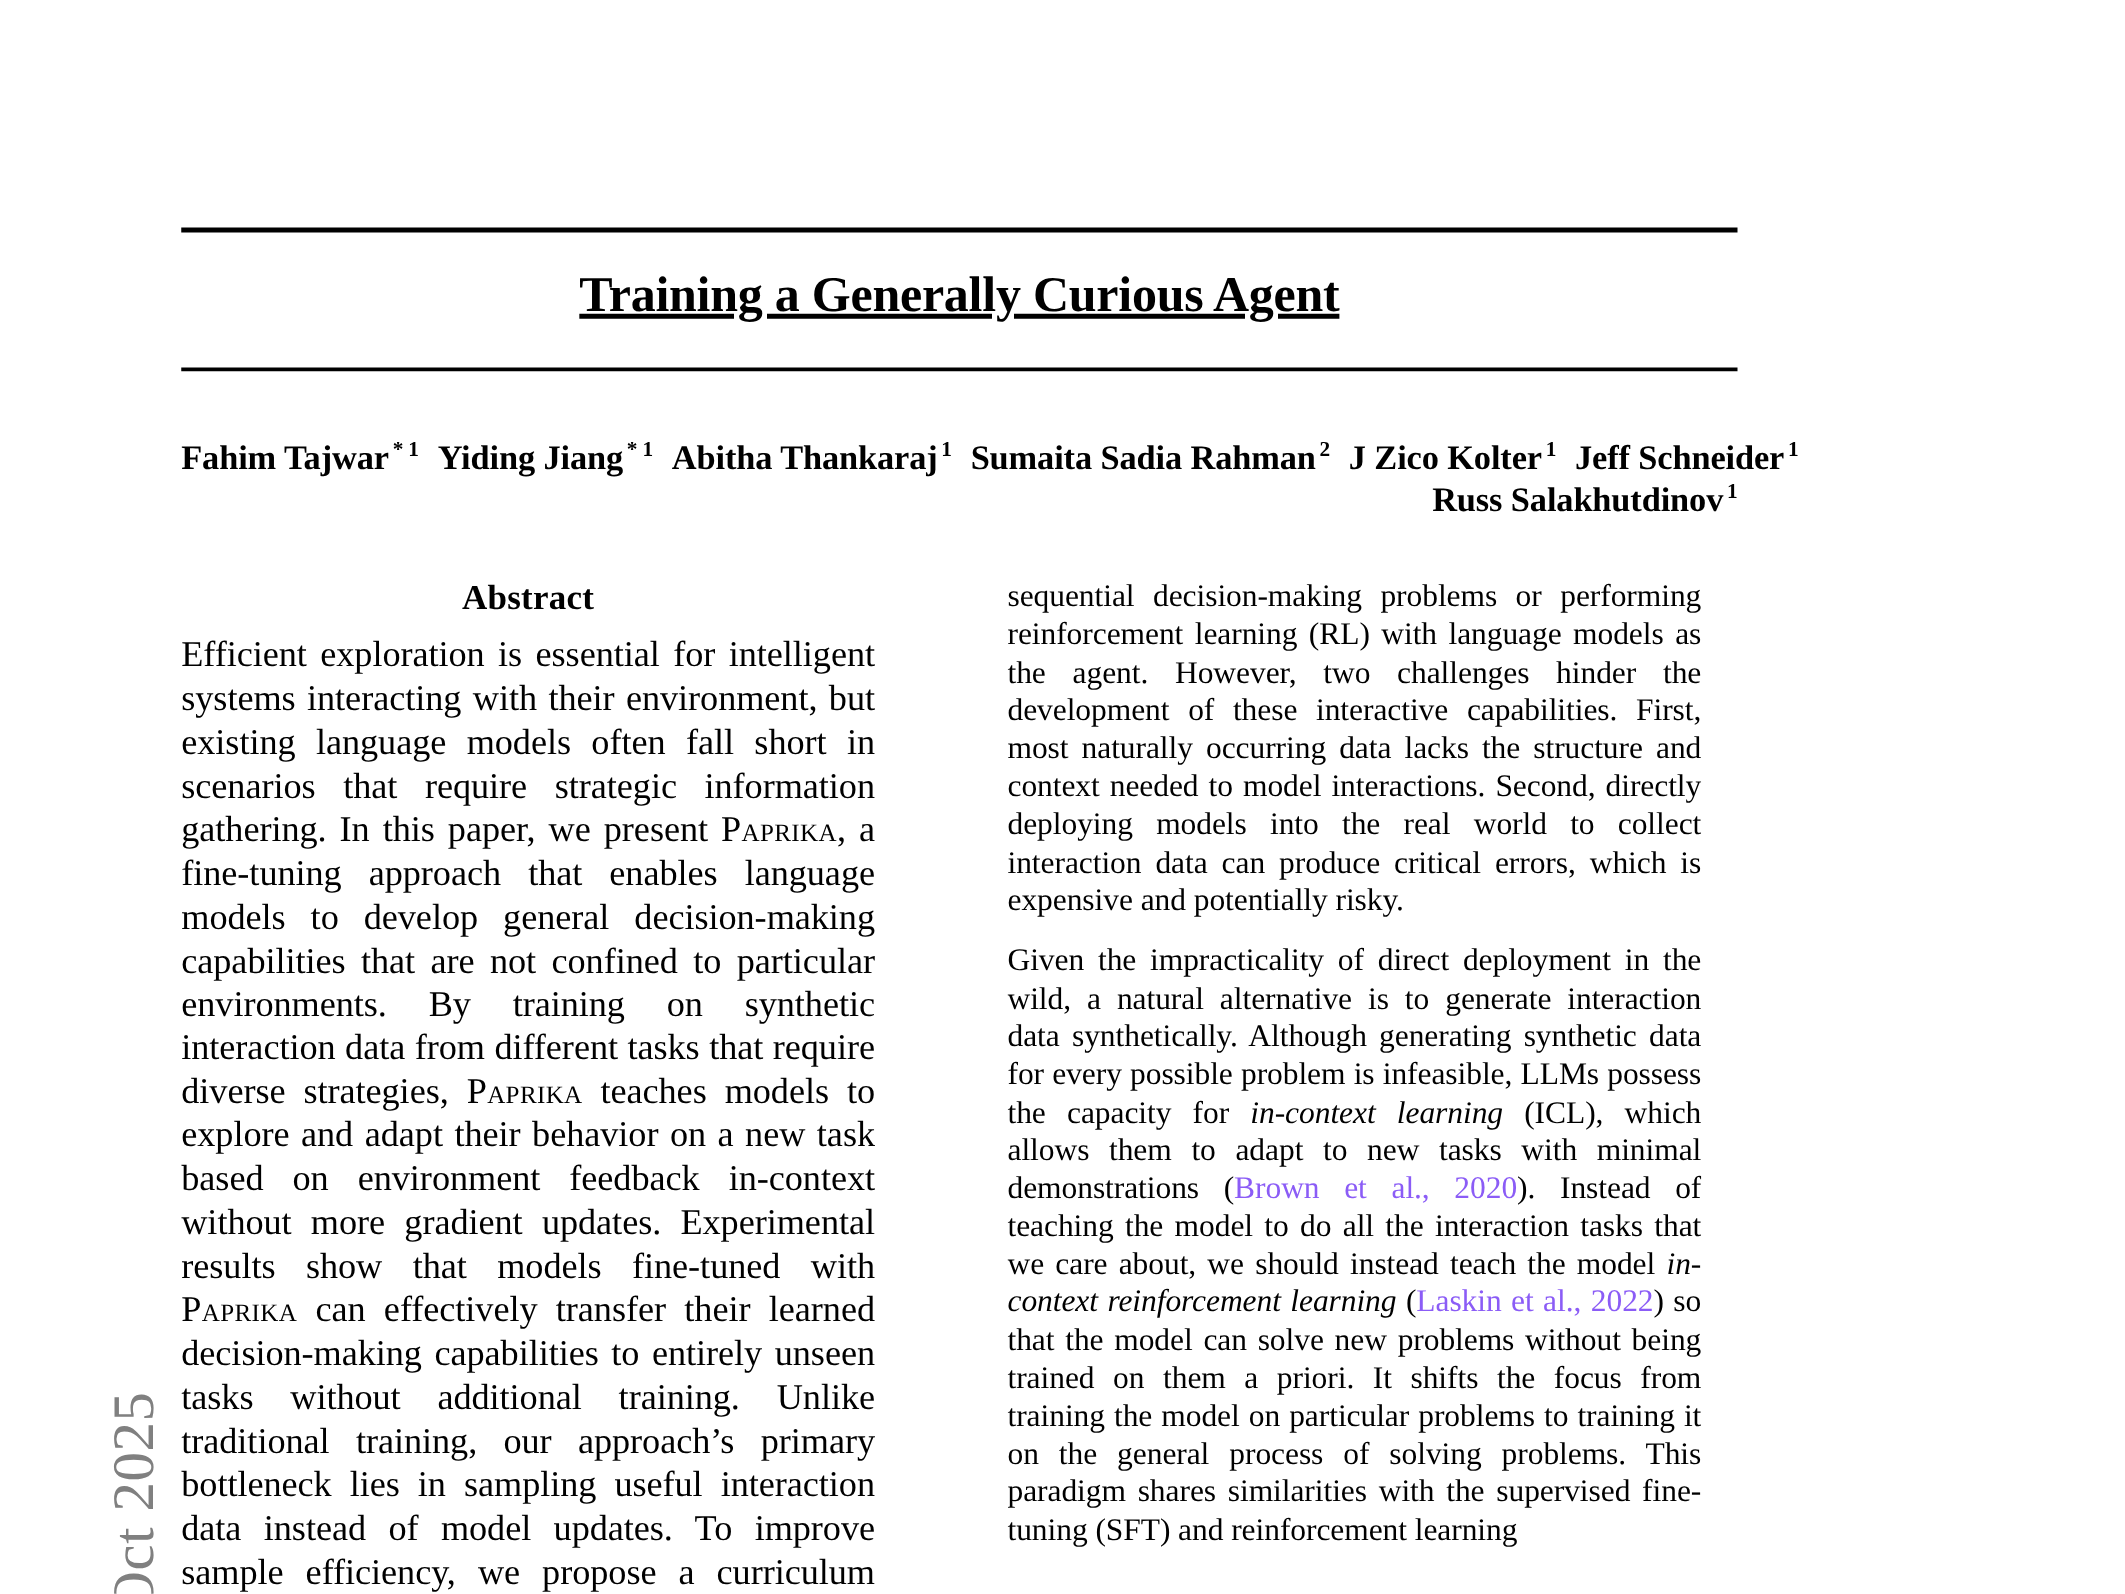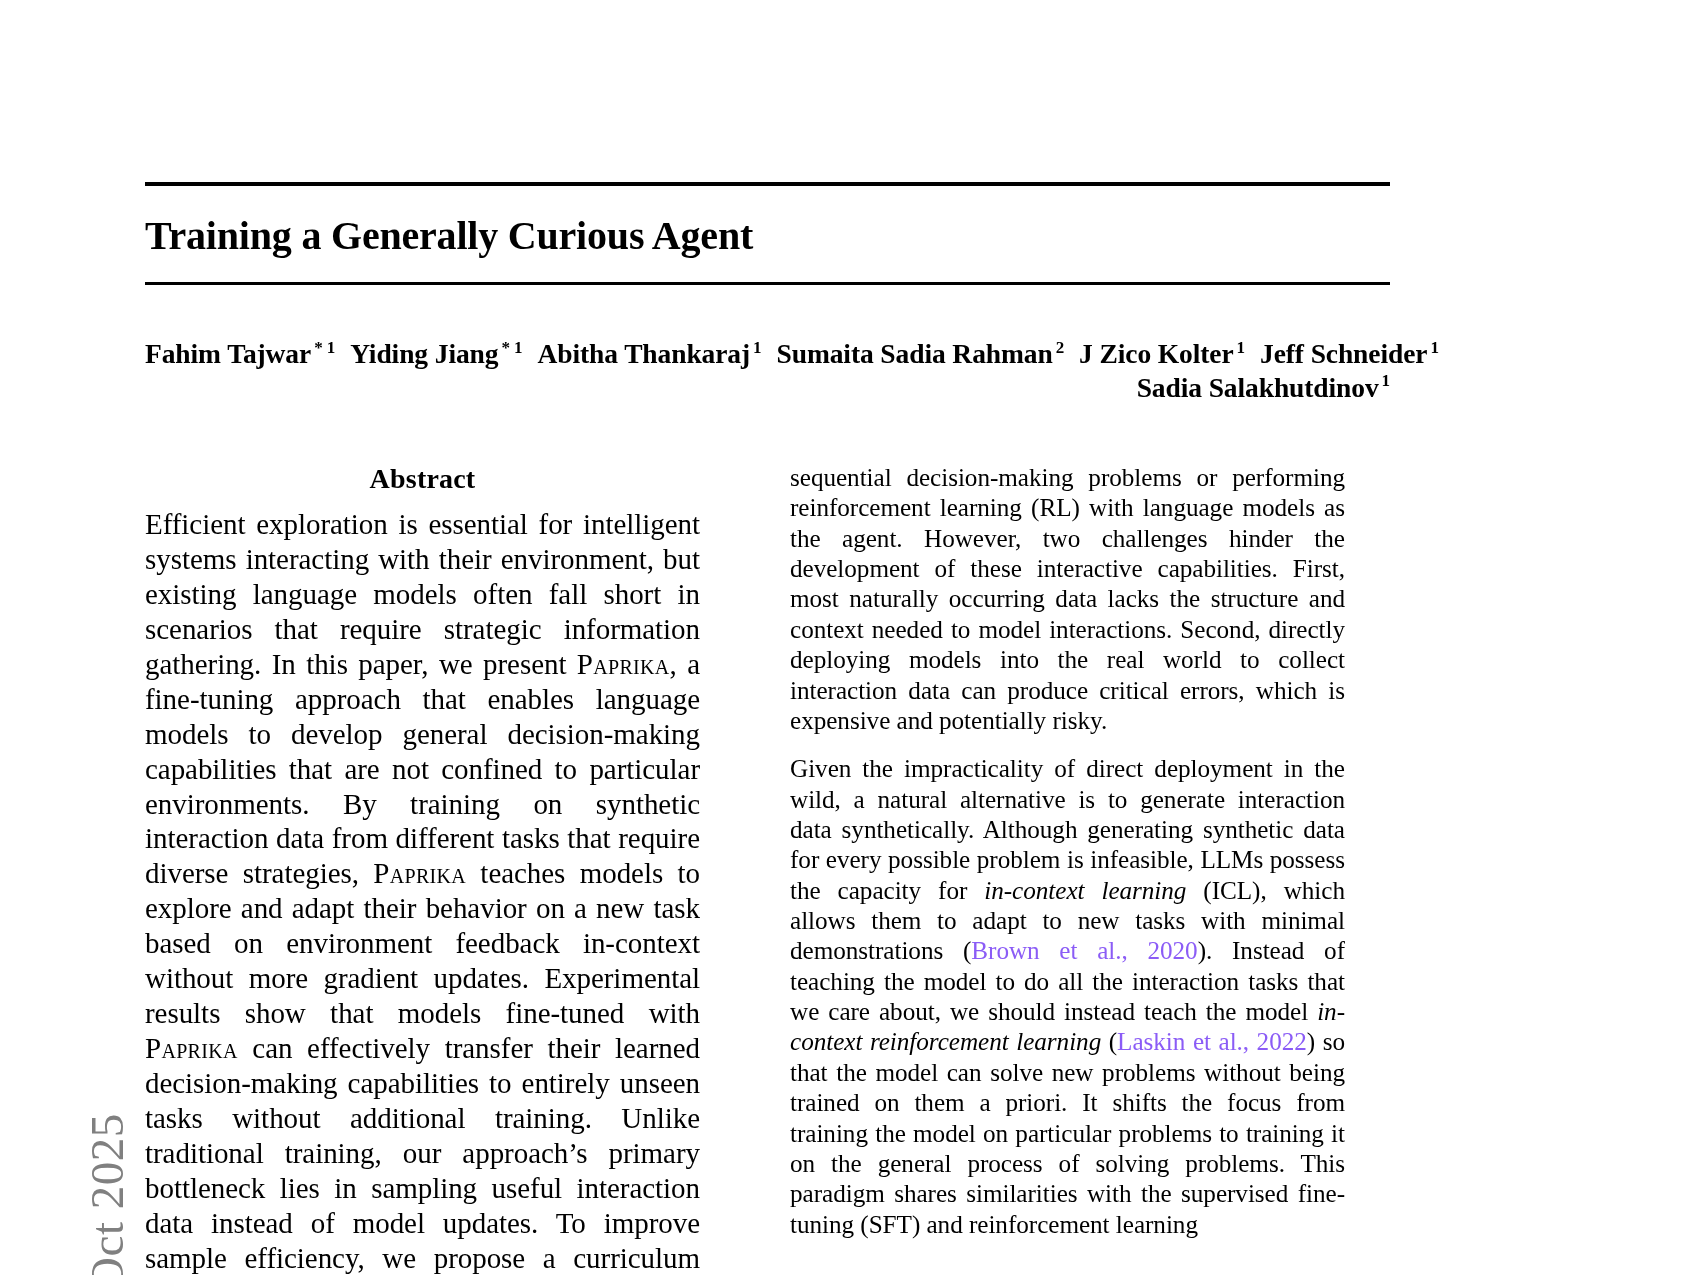--- a/index.html
+++ b/index.html
@@ -52,22 +52,24 @@
 
   .rule {
     width: 100%;
     height: 4px;
     background: #000000;
   }
   .rule-top { margin-top: 182px; }
   .rule-bottom { margin-top: 0px; height: 3px; }
 
   .title-block {
+    text-align: center;
     padding-top: 28px;
-    padding-bottom: 24px;
+    padding-bottom: 36px;
+    text-decoration: underline;
   }
   .paper-title {
     font-family: "Liberation Serif", "DejaVu Serif", serif;
     font-weight: bold;
     font-size: 40px;
     letter-spacing: -0.2px;
     line-height: 1.1;
     margin: 0;
   }
 
@@ -94,21 +96,21 @@
   .authors-row2 { display: block; }
 
   
   .columns {
     position: absolute;
     top: 463px;
     left: 0;
     width: 1245px;
     height: 812px;
     display: flex;
-    gap: 0px;
+    gap: 16px;
   }
   .col {
     width: 555px;
     overflow: hidden;
   }
   .col-left { margin-right: 90px; }
 
   .abstract-heading {
     text-align: center;
     font-weight: bold;
@@ -151,21 +153,21 @@
     <h1 class="paper-title">Training a Generally Curious Agent</h1>
   </div>
 
   <div class="rule rule-bottom"></div>
 
   <div class="authors">
     <span class="authors-row1">
       <span class="author"><span>Fahim Tajwar</span><sup class="sup">* 1</sup></span><span class="author"><span>Yiding Jiang</span><sup class="sup">* 1</sup></span><span class="author"><span>Abitha Thankaraj</span><sup class="sup">1</sup></span><span class="author"><span>Sumaita Sadia Rahman</span><sup class="sup">2</sup></span><span class="author"><span>J Zico Kolter</span><sup class="sup">1</sup></span><span class="author"><span>Jeff Schneider</span><sup class="sup">1</sup></span>
     </span>
     <span class="authors-row2">
-      <span class="author"><span>Sadia Salakhutdinov</span><sup class="sup">1</sup></span>
+      <span class="author"><span>Russ Salakhutdinov</span><sup class="sup">1</sup></span>
     </span>
   </div>
 
   <div class="columns">
 
     <div class="col col-left">
       <h2 class="abstract-heading">Abstract</h2>
       <p class="body-text"><span>Efficient exploration is essential for intelligent systems interacting with their environment, but existing language models often fall short in scenarios that require strategic information gathering. In this paper, we present </span><span class="sc">Paprika</span><span>, a fine-tuning approach that enables language models to develop general decision-making capabilities that are not confined to particular environments. By training on synthetic interaction data from different tasks that require diverse strategies, </span><span class="sc">Paprika</span><span> teaches models to explore and adapt their behavior on a new task based on environment feedback in-context without more gradient updates. Experimental results show that models fine-tuned with </span><span class="sc">Paprika</span><span> can effectively transfer their learned decision-making capabilities to entirely unseen tasks without additional training.  Unlike traditional training, our approach’s primary bottleneck lies in sampling useful interaction data instead of model updates. To improve sample efficiency, we propose a curriculum learning strategy that prioritizes sampling trajectories from tasks with</span></p>
     </div>
 

